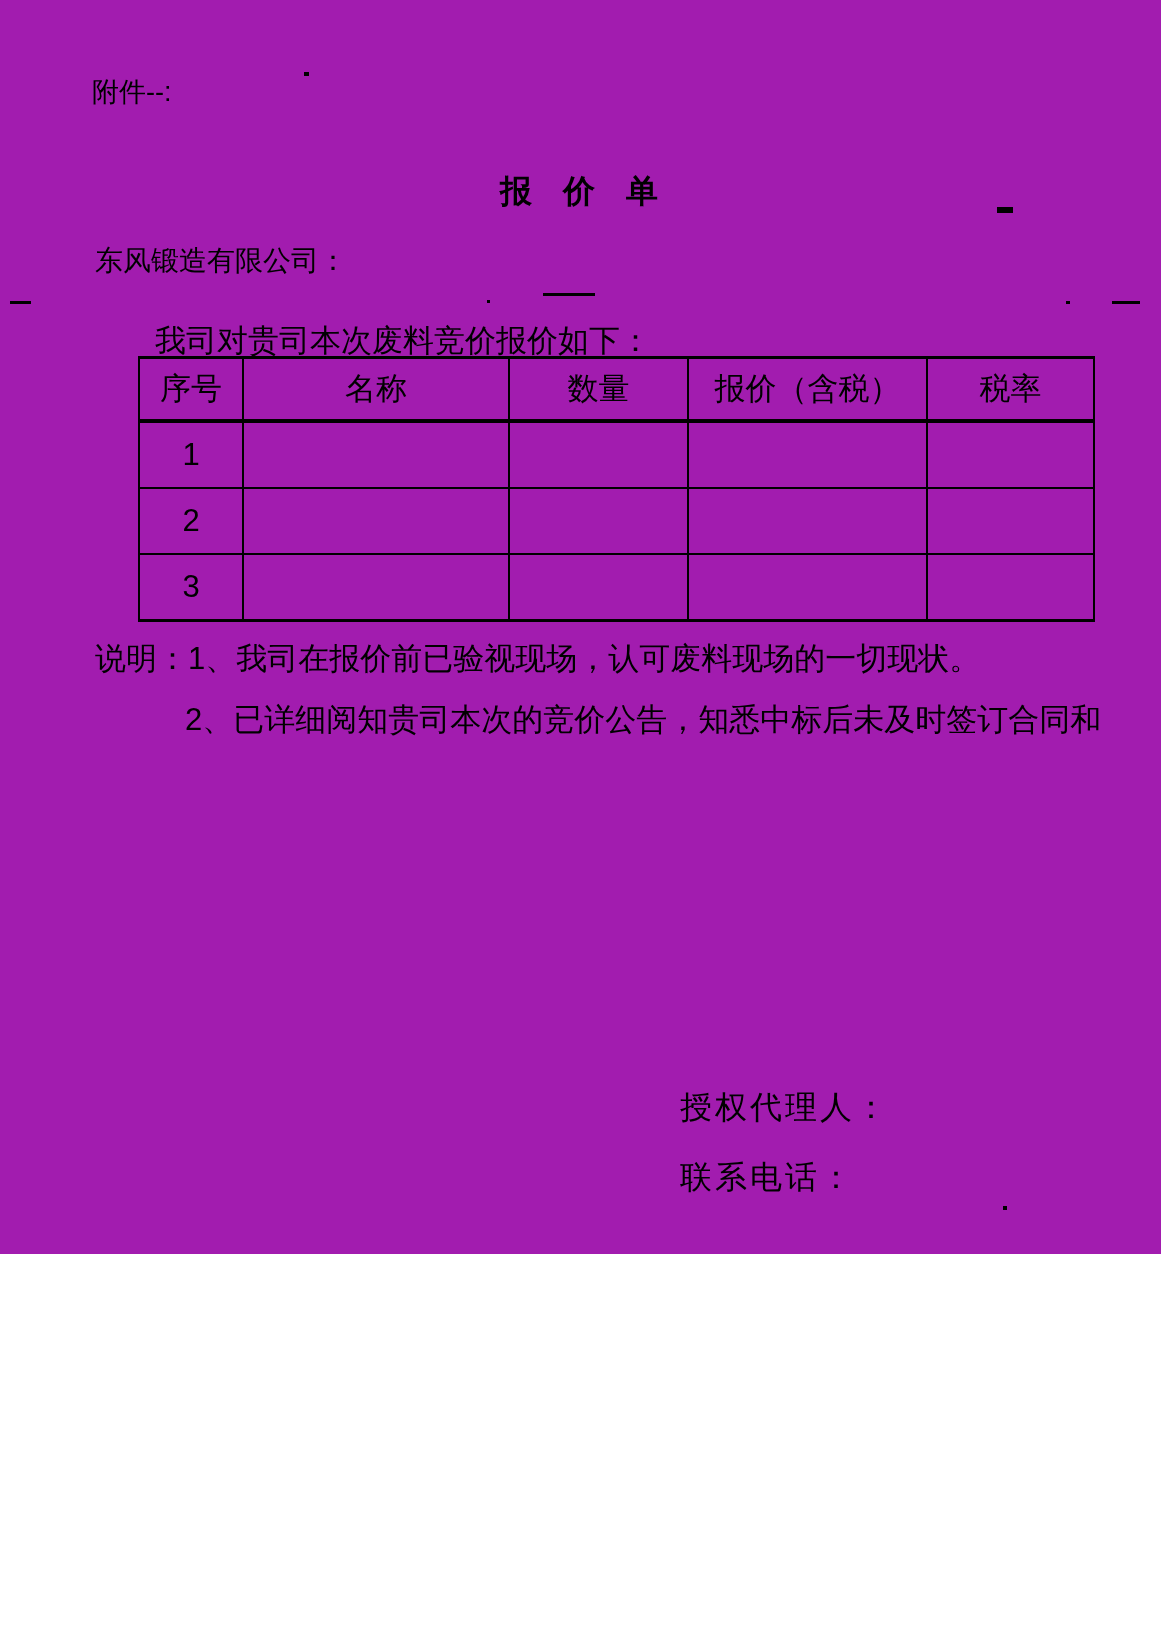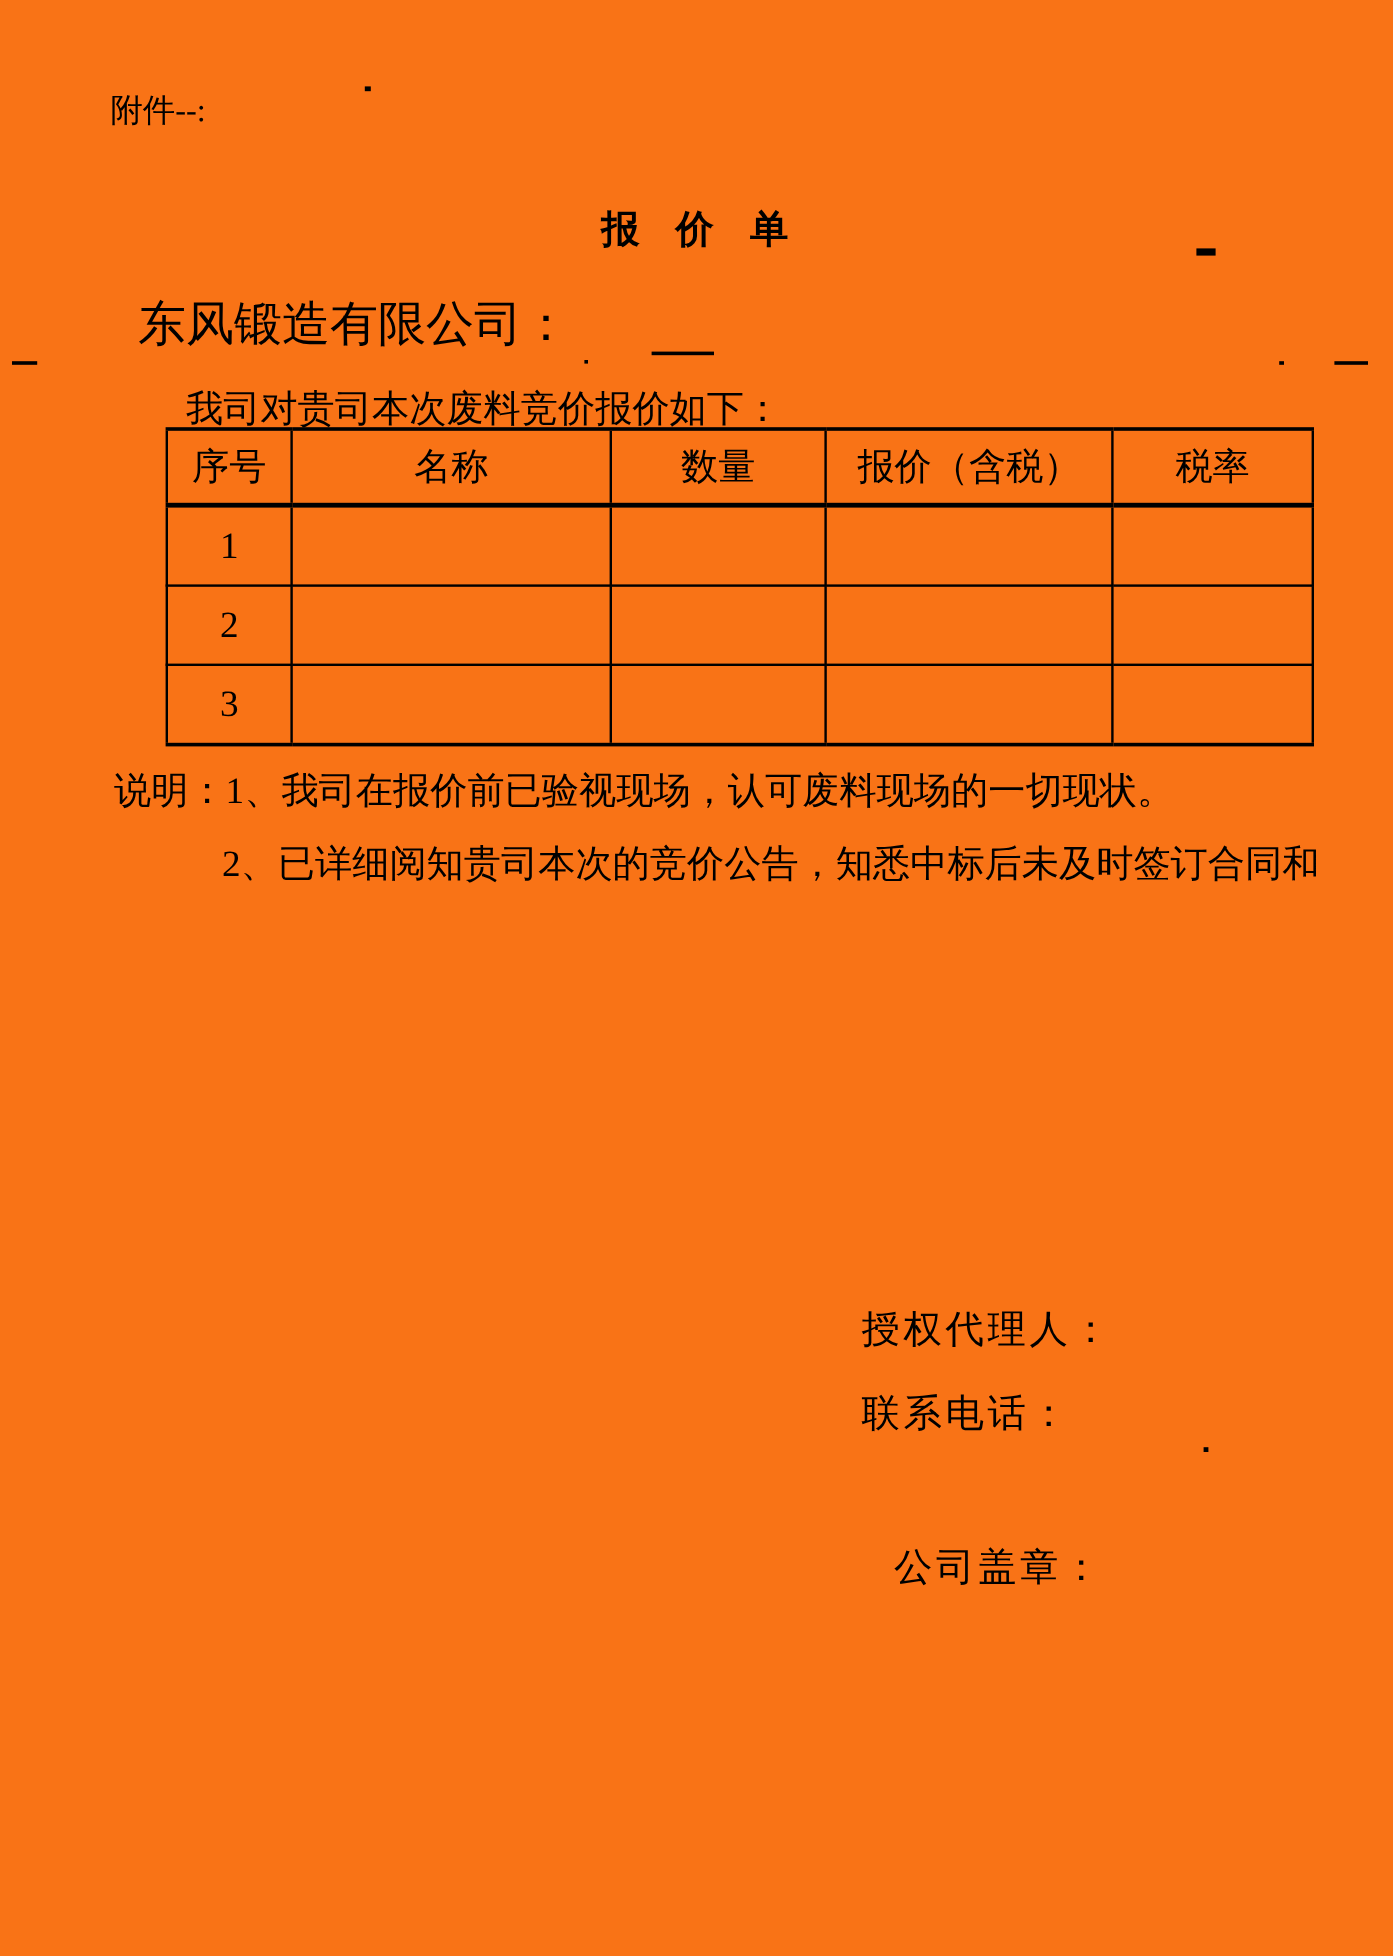--- a/index.html
+++ b/index.html
@@ -1,33 +1,33 @@
 <!DOCTYPE html>
 <html><head>
 <meta charset="utf-8">
 <style>
   html, body { margin: 0; padding: 0; background: #ffffff; }
   .doc {
     position: relative;
     width: 1161px;
-    height: 1630px;
-    background: #f97316;
+    height: 1254px;
+    background: #a21caf;
     color: #000;
-    font-family: Liberation Serif, serif;
+    font-family: Liberation Sans, sans-serif;
     overflow: hidden;
   }
   .abs { position: absolute; white-space: nowrap; }
   .attachment-label { left: 92px; top: 74px; font-size: 27px; }
   .doc-title {
     left: 0; top: 170px; width: 100%;
     text-align: center;
     font-size: 32px; font-weight: bold;
     letter-spacing: 3px; word-spacing: 16px;
   }
-  .recipient-line { left: 95px; top: 242px; font-size: 40px; margin-left: 20px; }
+  .recipient-line { left: 95px; top: 242px; font-size: 28px; }
   .intro-line { left: 155px; top: 320px; font-size: 31px; }
 
   table.quote-table {
     position: absolute; left: 138px; top: 356px;
     width: 955px; height: 266px;
     border-collapse: collapse; table-layout: fixed; padding-left: 35px;
   }
   .quote-table td {
     border: 2px solid #000;
     text-align: center; vertical-align: middle;
@@ -38,21 +38,21 @@
     border-bottom: 4px solid #000;
     height: 59px;
   }
   .quote-table tr.data-row td { height: 63px; }
   .quote-table tr.data-row:last-child td { border-bottom: 3px solid #000; }
 
   .note-line-1 { left: 95px;  top: 638px; font-size: 31px; }
   .note-line-2 { left: 185px; top: 699px; font-size: 31px; }
   .note-line-3 { left: 90px;  top: 753px; font-size: 31px; }
 
-  .sig-line { left: 718px; font-size: 32px; letter-spacing: 3px; text-align: right; }
+  .sig-line { left: 680px; font-size: 32px; letter-spacing: 3px; text-align: right; }
   .sig-agent { top: 1086px; }
   .sig-phone { top: 1156px; }
   .sig-date  { top: 1223px; }
   .sig-seal  { top: 1285px; margin-left: 27px; }
 
   .artifact { position: absolute; background: #000; }
   .a1 { left: 304px;  top: 72px;   width: 5px;  height: 4px; }
   .a2 { left: 997px;  top: 207px;  width: 16px; height: 6px; }
   .a3 { left: 10px;   top: 301px;  width: 21px; height: 3px; }
   .a4 { left: 487px;  top: 300px;  width: 3px;  height: 3px; }

